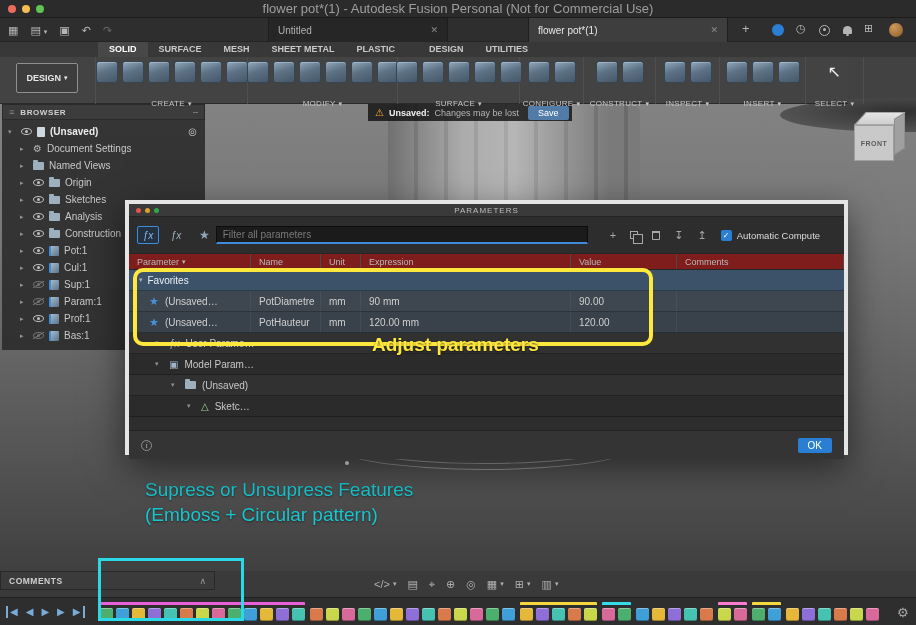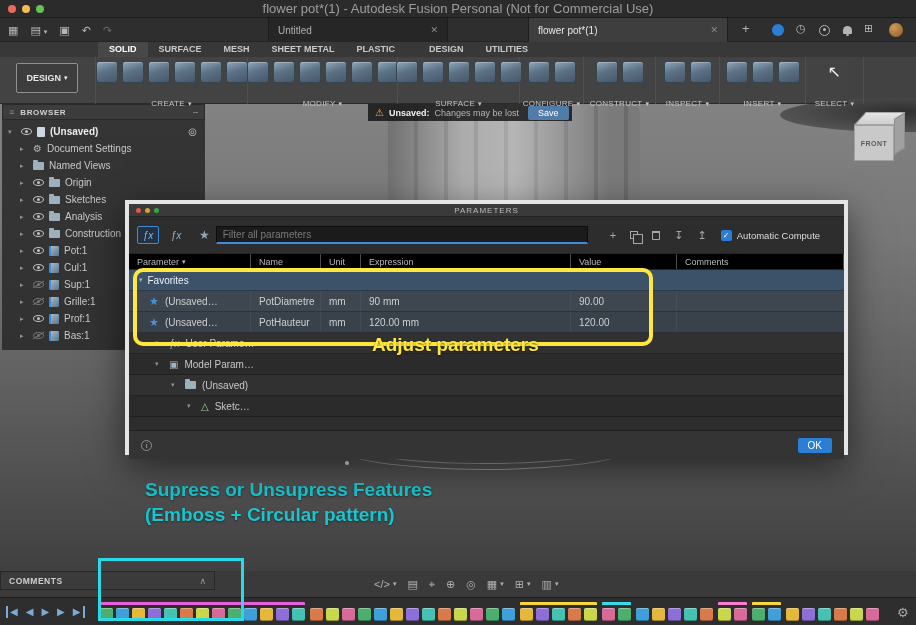--- a/index.html
+++ b/index.html
@@ -107,42 +107,42 @@
   #pfilter::placeholder{color:#7a7a7a}
   #picons{display:flex;align-items:center;gap:14px;margin-left:22px}
   .pic{color:#a8a8a8;font-size:11px;line-height:11px}
   .copy-icon{width:8px;height:8px;border:1px solid #a8a8a8;position:relative}
   .copy-icon::after{content:"";position:absolute;left:2px;top:2px;width:8px;height:8px;border:1px solid #a8a8a8;background:#2d2d2d}
   .trash-icon{width:8px;height:9px;border:1px solid #a8a8a8;border-top:2px solid #a8a8a8;border-radius:0 0 1px 1px}
   #autowrap{display:flex;align-items:center;gap:5px;margin-left:14px}
   #autocheck{width:11px;height:11px;background:#2a7fd4;border-radius:2px;color:#fff;font-size:8px;display:flex;align-items:center;justify-content:center}
   #autolabel{font-size:9.5px;color:#dcdcdc;white-space:nowrap}
   .pgrid{display:grid;grid-template-columns:122px 70px 40px 210px 106px 1fr;align-items:stretch}
-  #phead{position:absolute;left:0;top:49px;width:100%;height:17px;background:#000000;border-top:1px solid #262626;border-bottom:1px solid #262626}
+  #phead{position:absolute;left:0;top:49px;width:100%;height:17px;background:#7f1d1d;border-top:1px solid #262626;border-bottom:1px solid #262626}
   #phead .pcell{font-size:9px;color:#b8b8b8;border-right:1px solid #4a4a4a}
   .pcell{padding-left:8px;display:flex;align-items:center;border-right:1px solid rgba(255,255,255,.05);font-size:10px;color:#cfcfcf;overflow:hidden;white-space:nowrap}
   .pcell:last-child{border-right:none}
   #pbody{position:absolute;left:0;top:66px;width:100%}
   .prow{height:21px;border-bottom:1px solid rgba(0,0,0,.28)}
   #favrow{background:#3c5268;display:flex;align-items:center;padding-left:10px;color:#ecf1f5;font-size:10px}
   .frow{background:#3e4750}
   .frow.alt{background:#39424b}
   .fstar{color:#4a90d9;font-size:11px;margin-right:6px}
   .fcell0{padding-left:20px}
   .srow{display:flex;align-items:center;font-size:10px;color:#c8c8c8;gap:6px}
   .srow.a{background:#313131}.srow.b{background:#2b2b2b}
   .sicon{color:#9fb4c6;font-size:10px}
   #pfoot{position:absolute;left:0;top:226px;width:100%;height:29px;background:#343434;border-top:1px solid #222;display:flex;align-items:center;padding:0 12px}
   #info-ic{width:11px;height:11px;border:1px solid #8f8f8f;border-radius:50%;color:#b5b5b5;font-size:8px;font-style:italic;display:flex;align-items:center;justify-content:center;font-family:"Liberation Serif",serif}
   #ok-btn{margin-left:auto;background:#2a7fd4;border:none;border-radius:2px;color:#fff;font-size:10px;padding:2px 10px}
   #yellow-box{position:absolute;left:4px;top:64px;width:520px;height:78px;border:4px solid #ffe73e;border-radius:10px;pointer-events:none;z-index:5}
   #adjust-text{position:absolute;left:243px;top:130px;font-size:19px;font-weight:bold;color:#ffe73e;text-shadow:0 1px 2px rgba(0,0,0,.6);pointer-events:none;z-index:6;white-space:nowrap}
 
   
-  #cyan-text{position:absolute;left:145px;top:477px;font-size:19px;font-weight:bold;color:#17c6cf;line-height:25px;text-shadow:0 1px 2px rgba(0,0,0,.45);z-index:20}
+  #cyan-text{position:absolute;left:145px;top:477px;font-size:19px;font-weight:normal;color:#17c6cf;line-height:25px;text-shadow:0 1px 2px rgba(0,0,0,.45);z-index:20}
   #cyan-box{position:absolute;left:98px;top:558px;width:146px;height:63px;border:3px solid #2bd9e6;z-index:90;pointer-events:none}
 
   
   #midstrip{position:absolute;left:0;top:571px;width:916px;height:26px;background:#3a3a3a;z-index:30}
   #displaybar{position:absolute;left:374px;top:0;height:26px;display:flex;align-items:center;gap:11px}
   .dic{color:#b0b0b0;font-size:11px;display:flex;align-items:center}
   #comments{position:absolute;left:0;top:571px;width:215px;height:19px;background:#3b3b3b;border:1px solid #282828;display:flex;align-items:center;padding:0 8px;z-index:31}
   #comments-label{font-size:8.5px;font-weight:bold;letter-spacing:.5px;color:#cfcfcf;flex:1}
   #comments-exp{color:#9a9a9a;font-size:9px}
   #timeline{position:absolute;left:0;top:597px;width:916px;height:28px;background:#2e2e2e;border-top:1px solid #202020;z-index:31;overflow:hidden}
@@ -346,21 +346,21 @@
       <div class="brow child">
         <span class="bcaret">▸</span>
         <span class="eye off"></span>
         <span class="comp-icon"></span>
         <span class="blabel">Sup:1</span>
       </div>
       <div class="brow child">
         <span class="bcaret">▸</span>
         <span class="eye off"></span>
         <span class="comp-icon"></span>
-        <span class="blabel">Grille:1</span>
+        <span class="blabel">Param:1</span>
       </div>
       <div class="brow child">
         <span class="bcaret">▸</span>
         <span class="eye"></span>
         <span class="comp-icon"></span>
         <span class="blabel">Prof:1</span>
       </div>
       <div class="brow child">
         <span class="bcaret">▸</span>
         <span class="eye off"></span>

